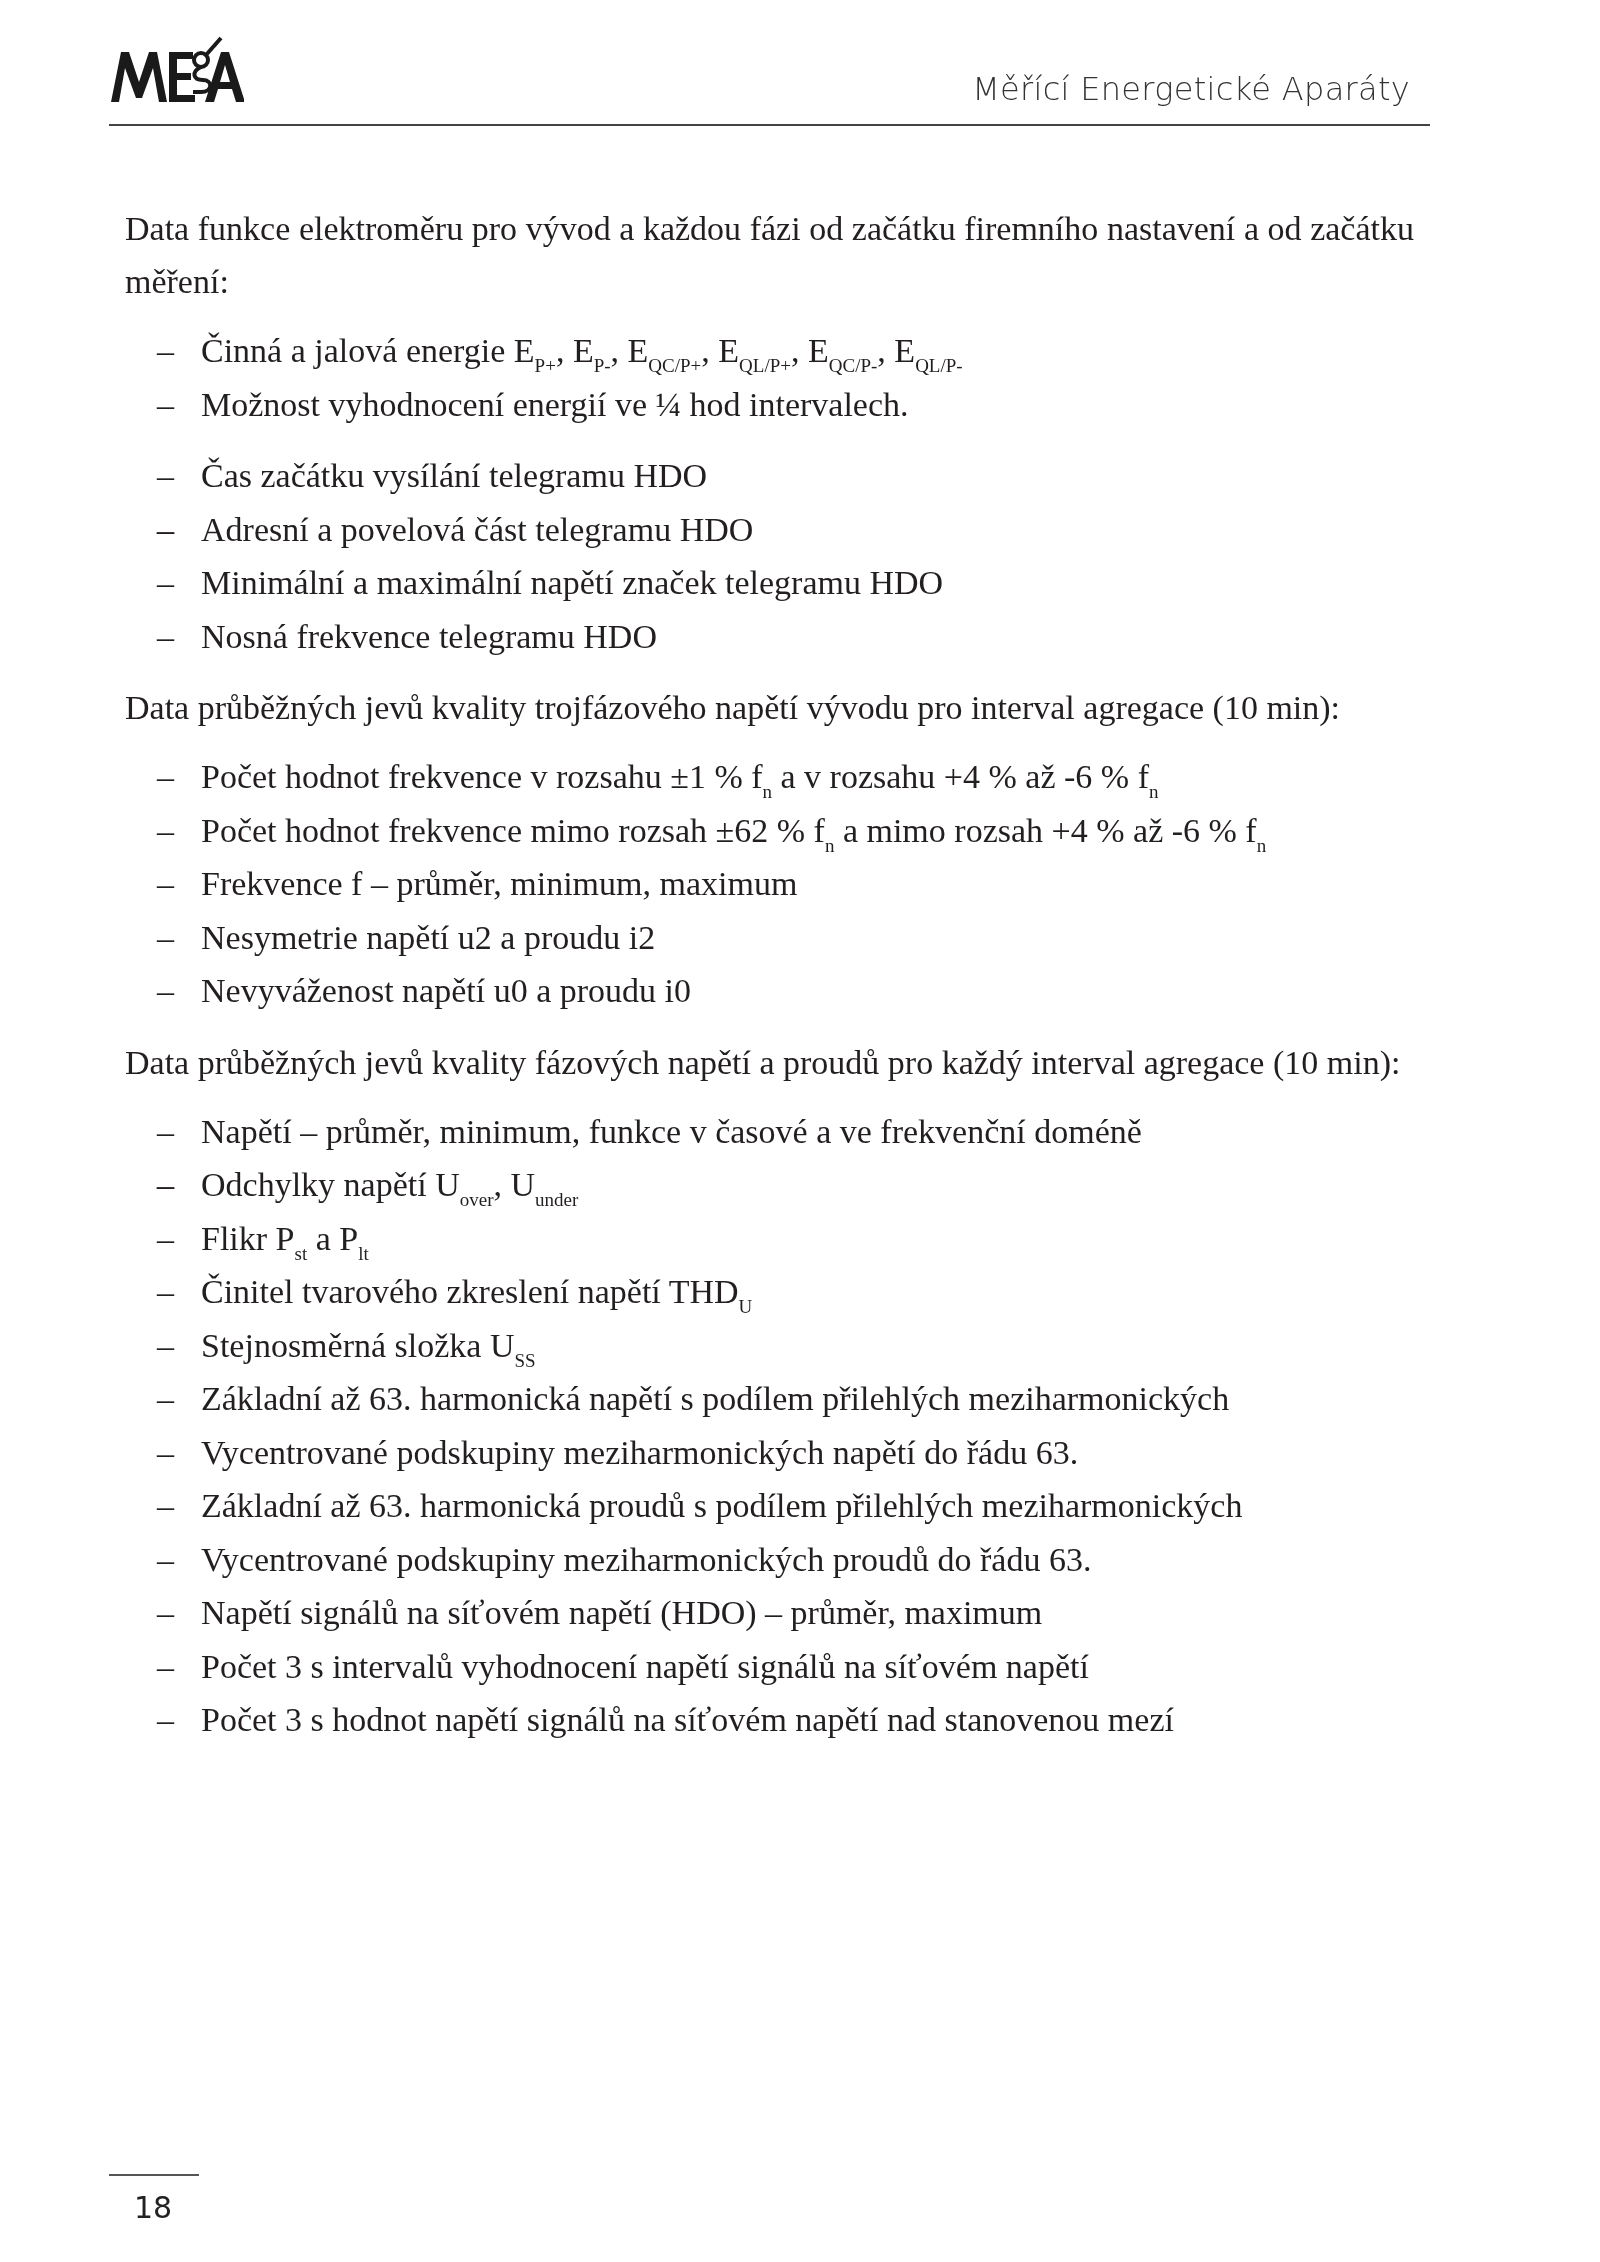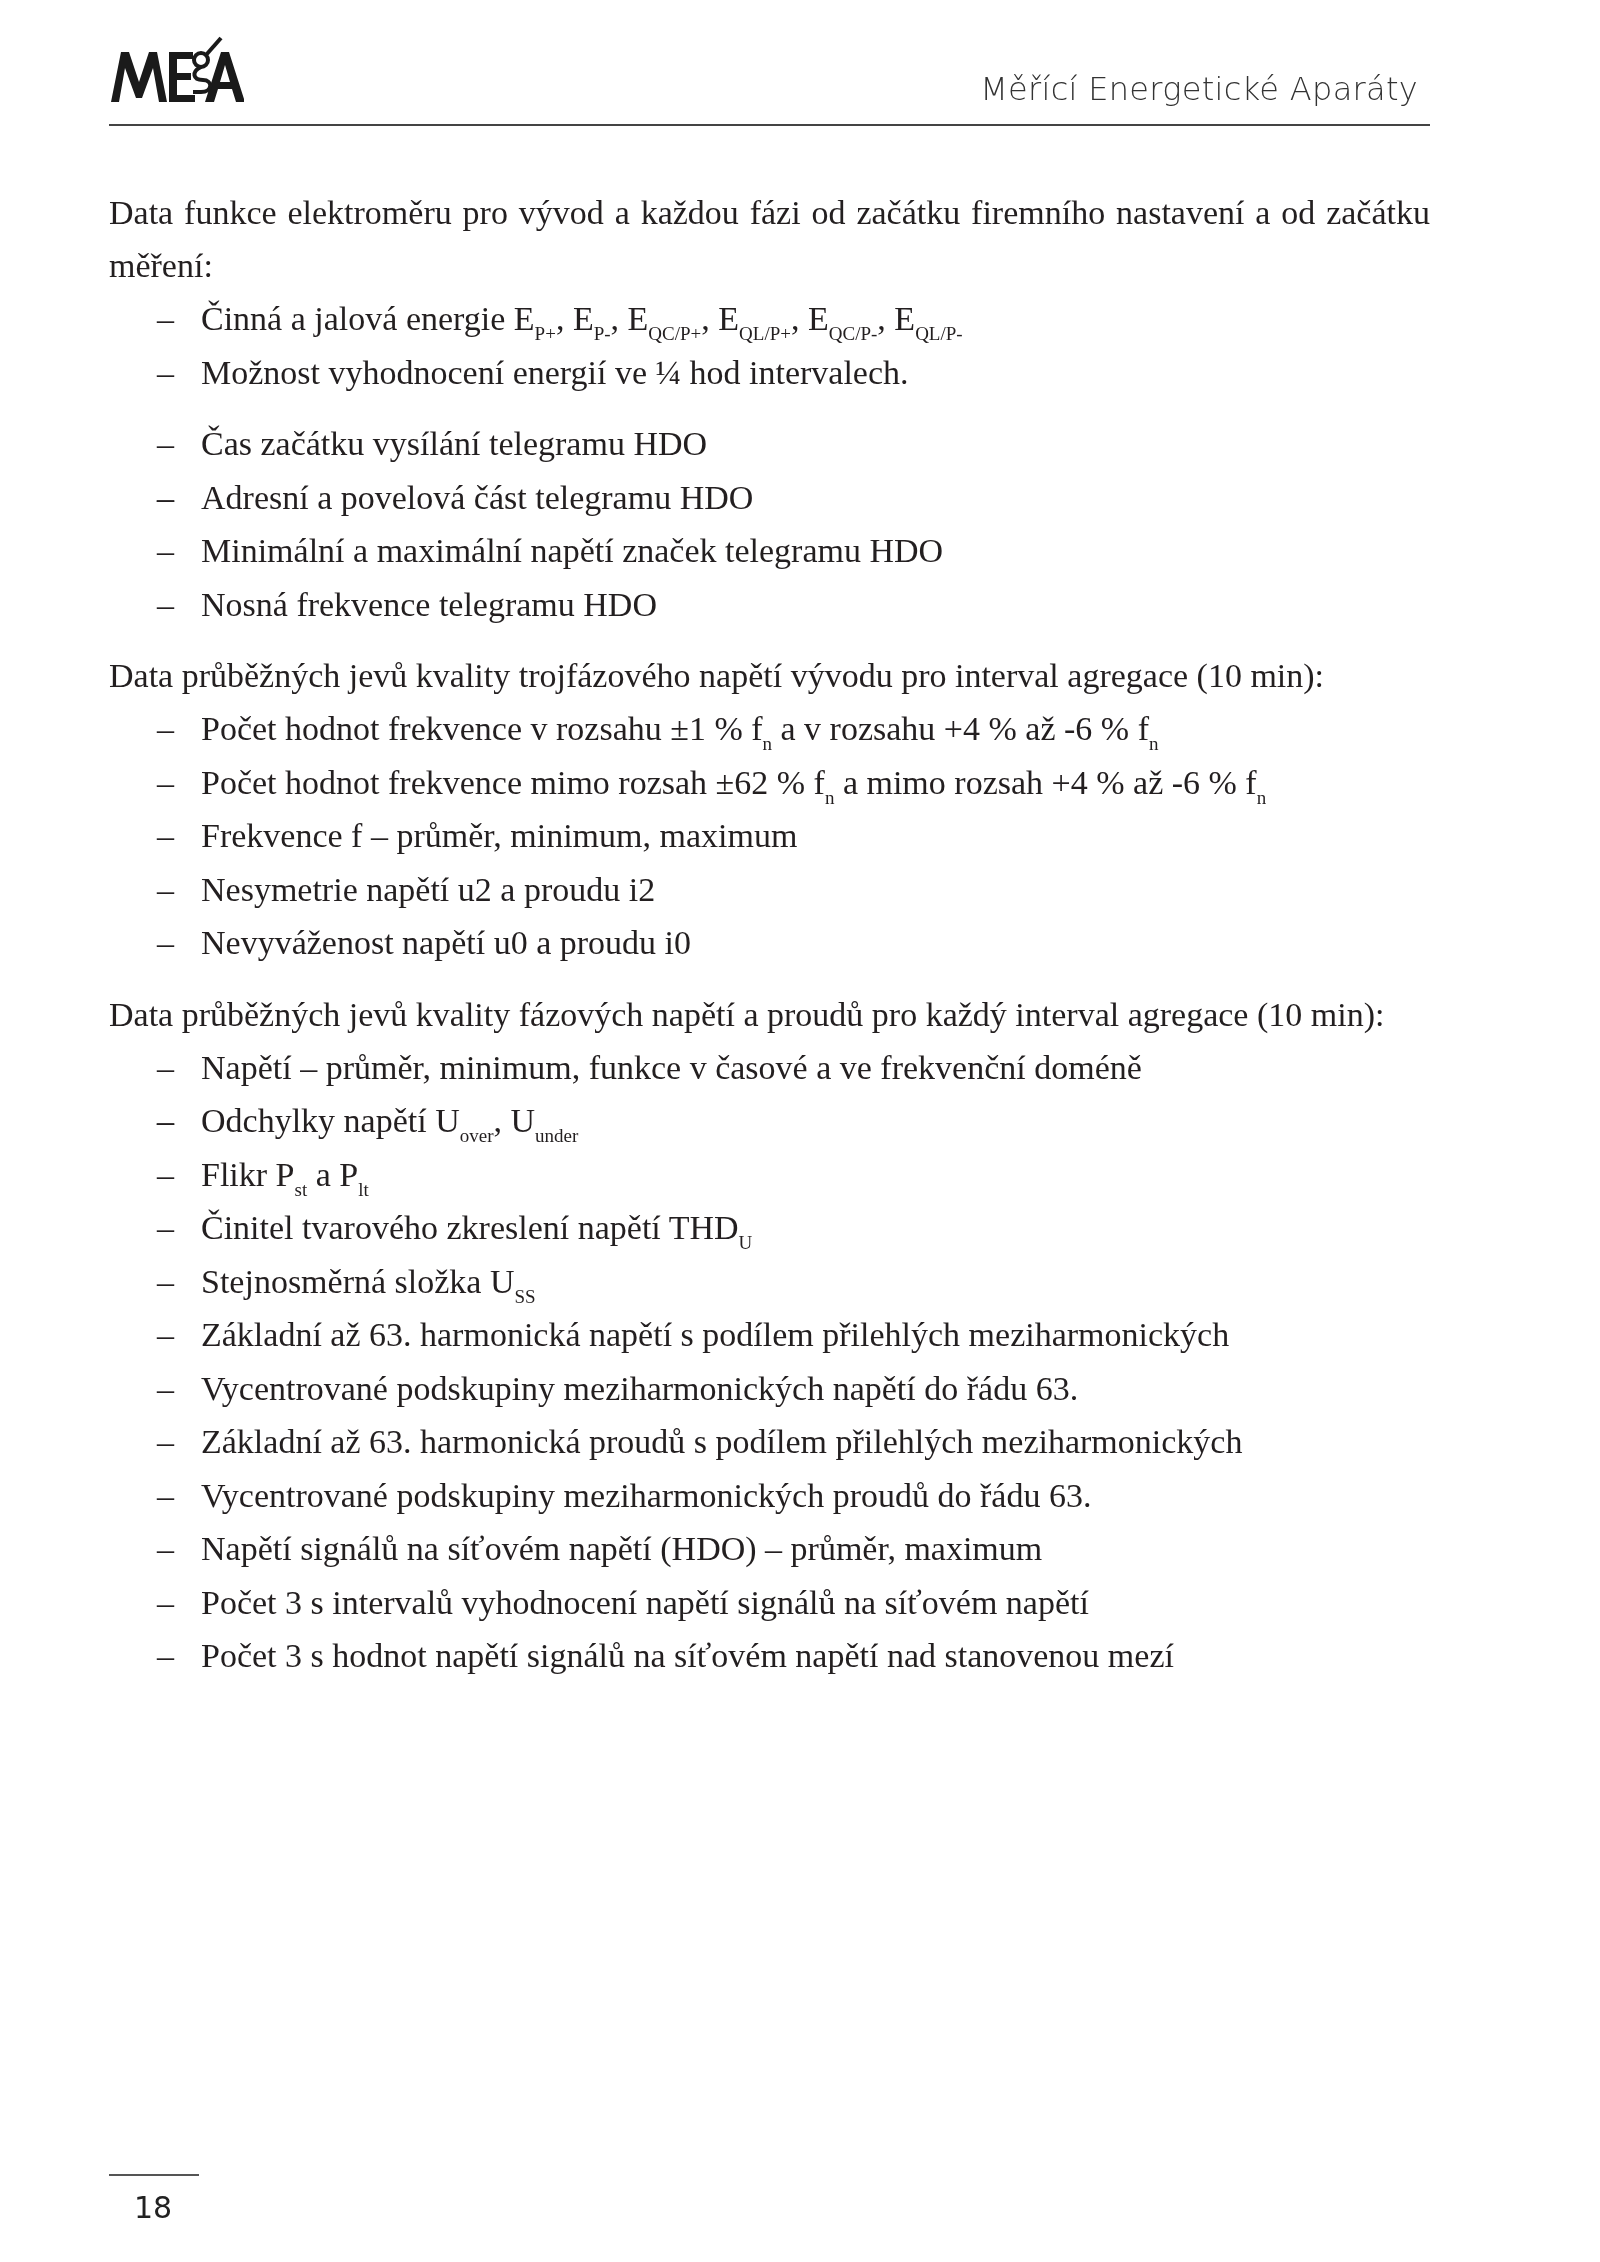--- a/index.html
+++ b/index.html
@@ -1,22 +1,22 @@
 <!DOCTYPE html>
 <html><head>
   <meta charset="utf-8">
   <style>
     html, body { margin: 0; padding: 0; background: #ffffff; }
     body { width: 1600px; height: 2262px; position: relative; overflow: hidden; color: #231f20; }
     .header { position: absolute; left: 109px; top: 30px; width: 1321px; height: 96px; }
     .logo { position: absolute; left: 0; top: 0; width: 135px; height: 80px; }
-    .header-title { position: absolute; right: 12px; top: 40px; font-family: "DejaVu Sans", sans-serif; font-size: 32px; font-weight: 300; color: #333; letter-spacing: 0.3px; }
+    .header-title { position: absolute; right: 20px; top: 40px; font-family: "DejaVu Sans", sans-serif; font-size: 32px; font-weight: 300; color: #333; letter-spacing: 0.3px; }
     .header-rule { position: absolute; left: 0; top: 94px; width: 1321px; height: 2px; background: #444; }
     .content { position: absolute; left: 109px; top: 186px; width: 1321px; font-family: "Liberation Serif", "DejaVu Serif", serif; font-size: 34px; color: #231f20; }
-    .para { margin: 0; line-height: 53px; }
+    .para { margin: 16px; line-height: 53px; }
     .section { margin-bottom: 18px; }
     ul.dash { list-style: none; margin: 0; padding: 0; }
     ul.dash li { position: relative; padding-left: 92px; line-height: 53.5px; white-space: nowrap; }
     ul.dash li .bullet { position: absolute; left: 48px; top: 0; }
     sub { font-size: 19px; vertical-align: -10px; line-height: 0; }
     .justify { text-align: justify; text-align-last: left; }
     .footer-rule { position: absolute; left: 109px; top: 2174px; width: 90px; height: 2px; background: #555; }
     .page-number { position: absolute; left: 134px; top: 2190px; font-family: "DejaVu Sans", sans-serif; font-size: 30px; color: #222; text-align: center; }
   </style>
 </head>

